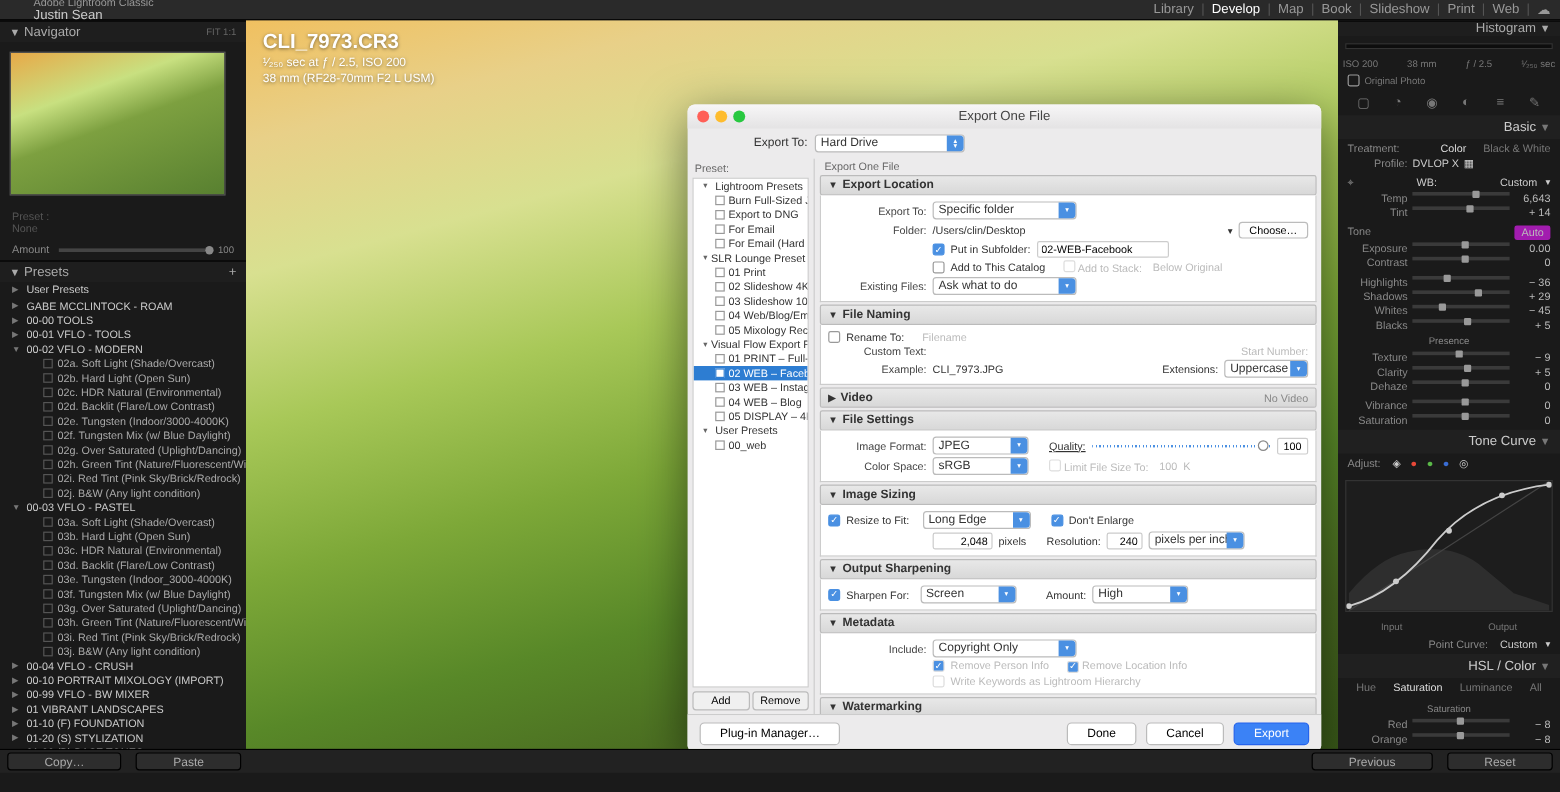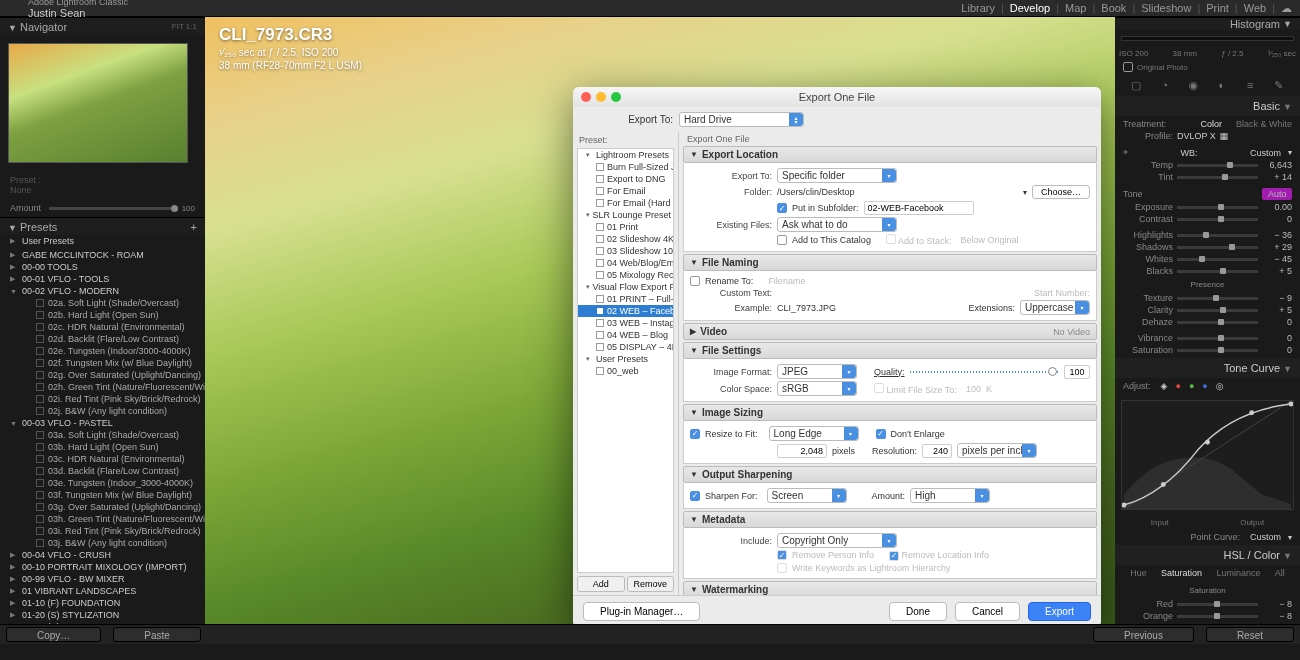--- a/index.html
+++ b/index.html
@@ -94,21 +94,21 @@
 .right-panel { width: 185px; background: #1a1a1a; display: flex; flex-direction: column; overflow: hidden; }
 .histo-box { margin: 6px; height: 54px; background: #0d0d0d; border: 1px solid #333; position: relative; overflow: hidden; }
 .histo-meta { display: flex; justify-content: space-between; padding: 2px 4px; font-size: 8px; color: #777; }
 .histo-orig { padding: 2px 8px; font-size: 8px; color: #777; display: flex; align-items: center; gap: 4px; }
 .tool-row { display: flex; gap: 10px; padding: 4px 12px; justify-content: space-around; }
 .tool-row span { width: 14px; height: 14px; display: flex; align-items: center; justify-content: center; color: #777; font-size: 11px; cursor: pointer; }
 
 .rp-section-hdr { display: flex; justify-content: space-between; align-items: center; padding: 4px 8px; background: #202020; font-size: 11px; color: #ccc; }
 .rp-section-hdr .t { font-size: 9px; color: #777; }
 .rp-body { padding: 2px 8px; }
-.rp-row { display: flex; align-items: center; gap: 4px; padding: 1px 0; font-size: 9px; }
+.rp-row { display: flex; align-items: flex-start; gap: 4px; padding: 1px 0; font-size: 9px; }
 .rp-row .rlbl { width: 50px; text-align: right; color: #888; }
 .rp-row .rtrack { flex: 1; height: 3px; background: #3a3a3a; position: relative; }
 .rp-row .rtrack .rdot { width: 6px; height: 6px; background: #999; border-radius: 1px; position: absolute; top: -1.5px; left: 50%; }
 .rp-row .rval { width: 30px; text-align: right; color: #bbb; font-size: 9px; }
 .rp-subhead { font-size: 8px; color: #888; text-align: center; padding: 3px 0; text-transform: none; }
 
 .tone-curve-box { margin: 6px; height: 110px; background: #1d1d1d; border: 1px solid #333; position: relative; }
 .tone-meta { display: flex; justify-content: space-around; font-size: 8px; color: #777; padding: 2px 0; }
 
 .hsl-tabs { display: flex; justify-content: space-around; padding: 3px 8px; font-size: 9px; }
@@ -433,29 +433,29 @@
                   <span style="font-size:8px;">▾</span>
                   <button class="btn-choose">Choose…</button>
                 </div>
                 <div class="frow">
                     <span class="flbl"></span>
                   <span class="cbx on">✓</span>
                   <span>Put in Subfolder:</span>
                   <input type="text" style="width: 110px;" value="02-WEB-Facebook">
                 </div>
                 <div class="frow">
-                    <span class="flbl">Existing Files:</span>
-                  <div class="sel" style="width:120px;"><span>Ask what to do</span><span class="caret">▾</span></div>
-                </div>
-                <div class="frow">
                     <span class="flbl"></span>
                   <span class="cbx"></span>
                     <span>Add to This Catalog</span>
                   <span class="disabled" style="margin-left:10px;"><span class="cbx"></span> <span>Add to Stack:</span></span>
                   <span class="disabled" style="margin-left:4px;">Below Original</span>
+                </div>
+                <div class="frow">
+                    <span class="flbl">Existing Files:</span>
+                  <div class="sel" style="width:120px;"><span>Ask what to do</span><span class="caret">▾</span></div>
                 </div>
               </div>
             </div>
 
             <div class="section">
               <div class="sec-hdr">
                   <span class="t">▼</span>
                   <span>File Naming</span>
                 </div>
               <div class="sec-body">

